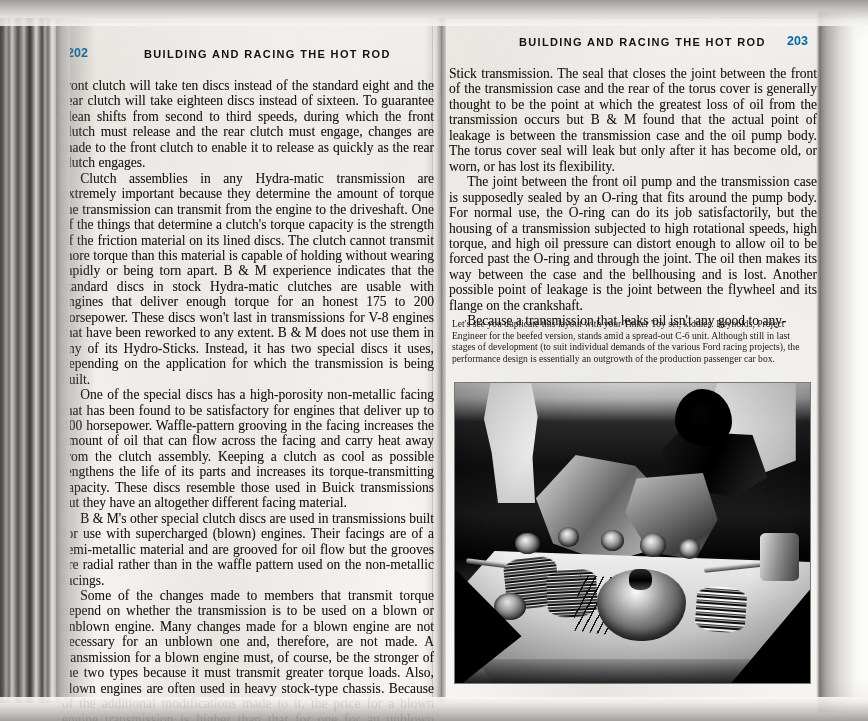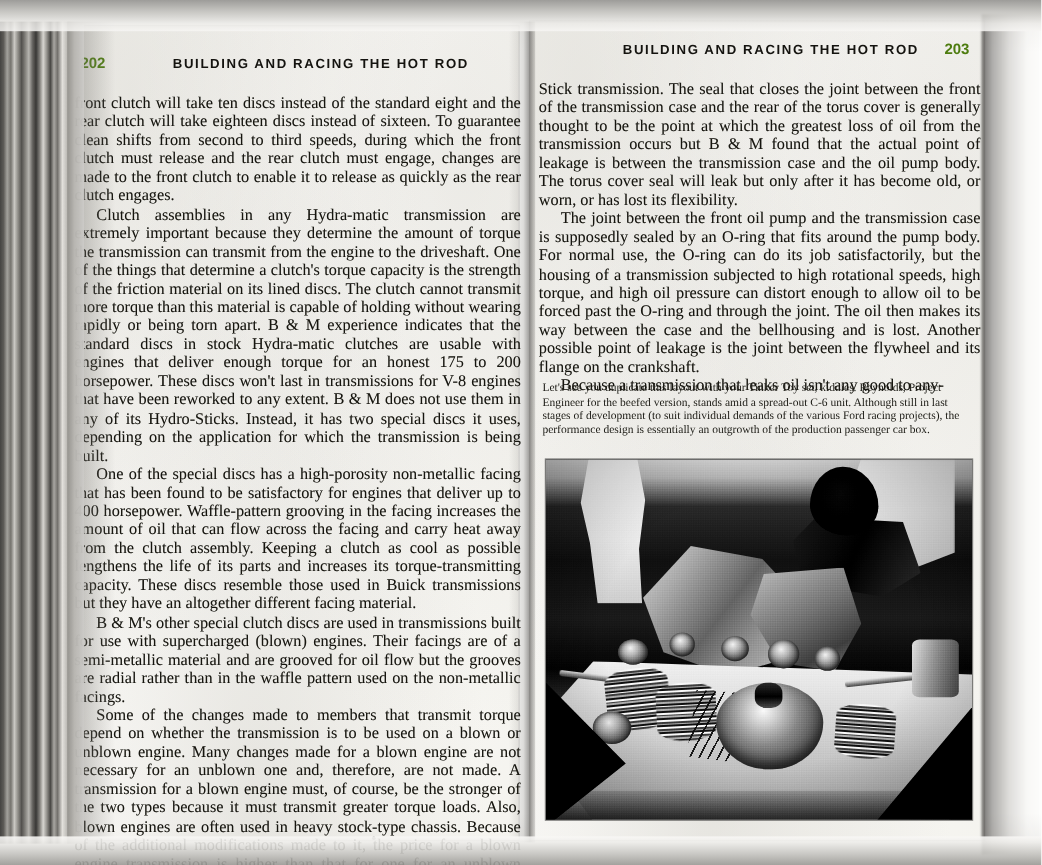--- a/index.html
+++ b/index.html
@@ -107,21 +107,21 @@
     font-size: 11px;
     letter-spacing: 1.35px;
     color: #14130f;
     white-space: nowrap;
   }
   .folio {
     position: absolute;
     font-family: "Liberation Sans", sans-serif;
     font-weight: bold;
     font-size: 12.5px;
-    color: #4d7c0f;
+    color: #0369a1;
   }
   .folio-left   { left: 67px;  top: 46px; }
   .head-left    { left: 144px; top: 48px; }
   .head-right   { left: 519px; top: 36px; }
   .folio-right  { left: 787px; top: 34px; }
 
   
   .col {
     position: absolute;
     font-family: "Liberation Serif", serif;

